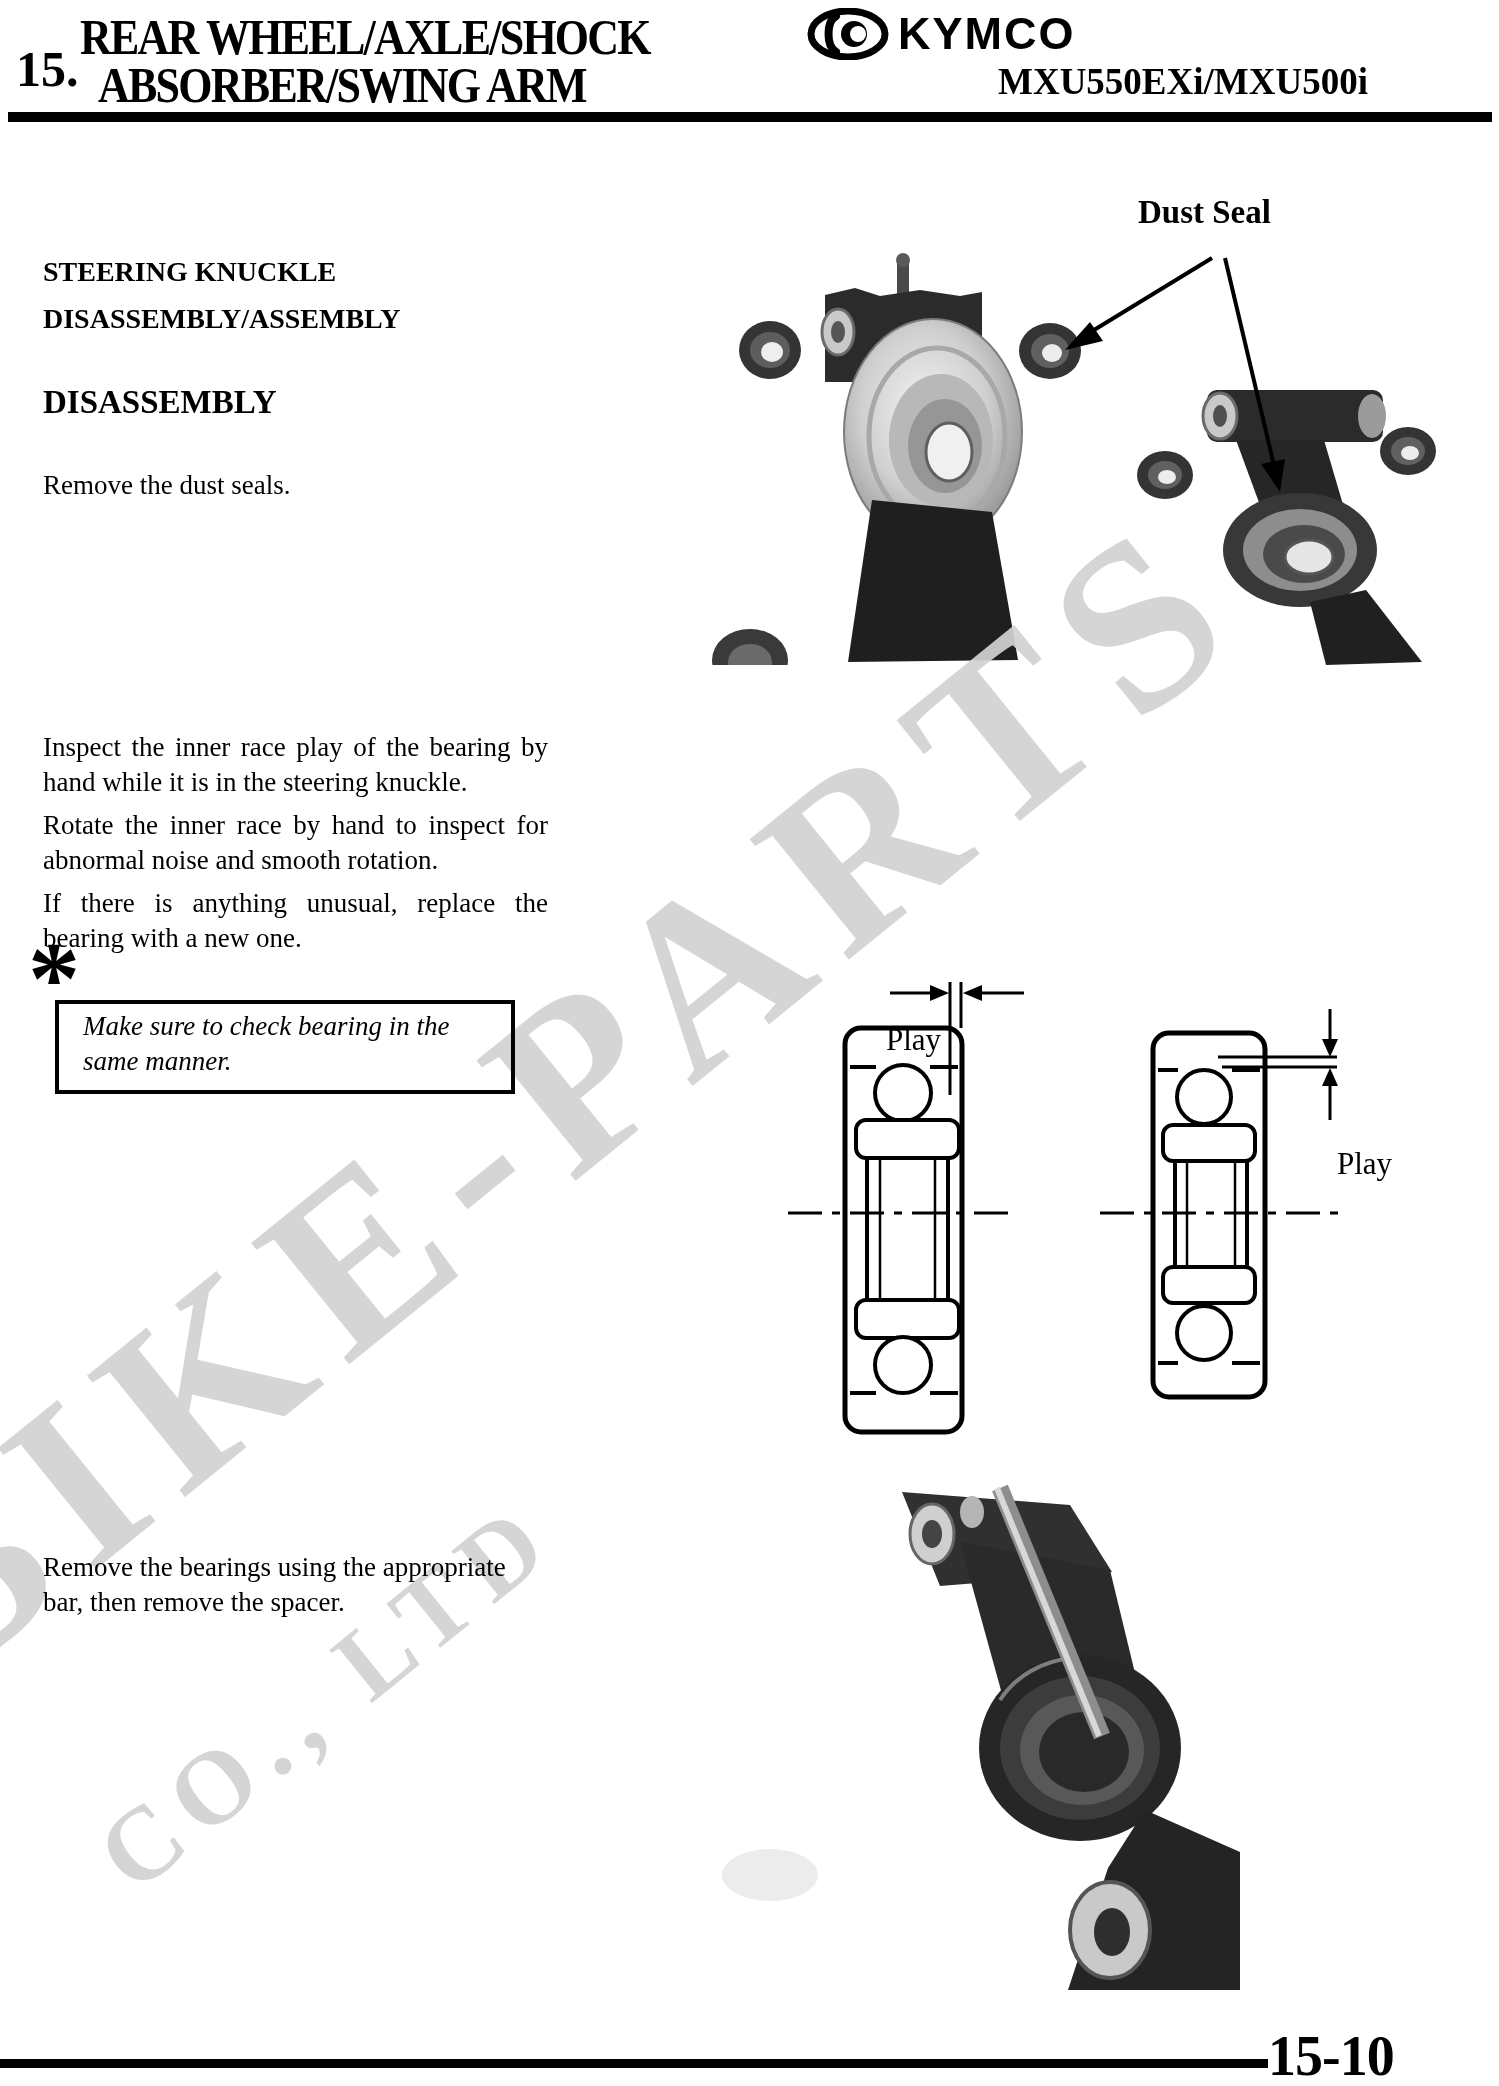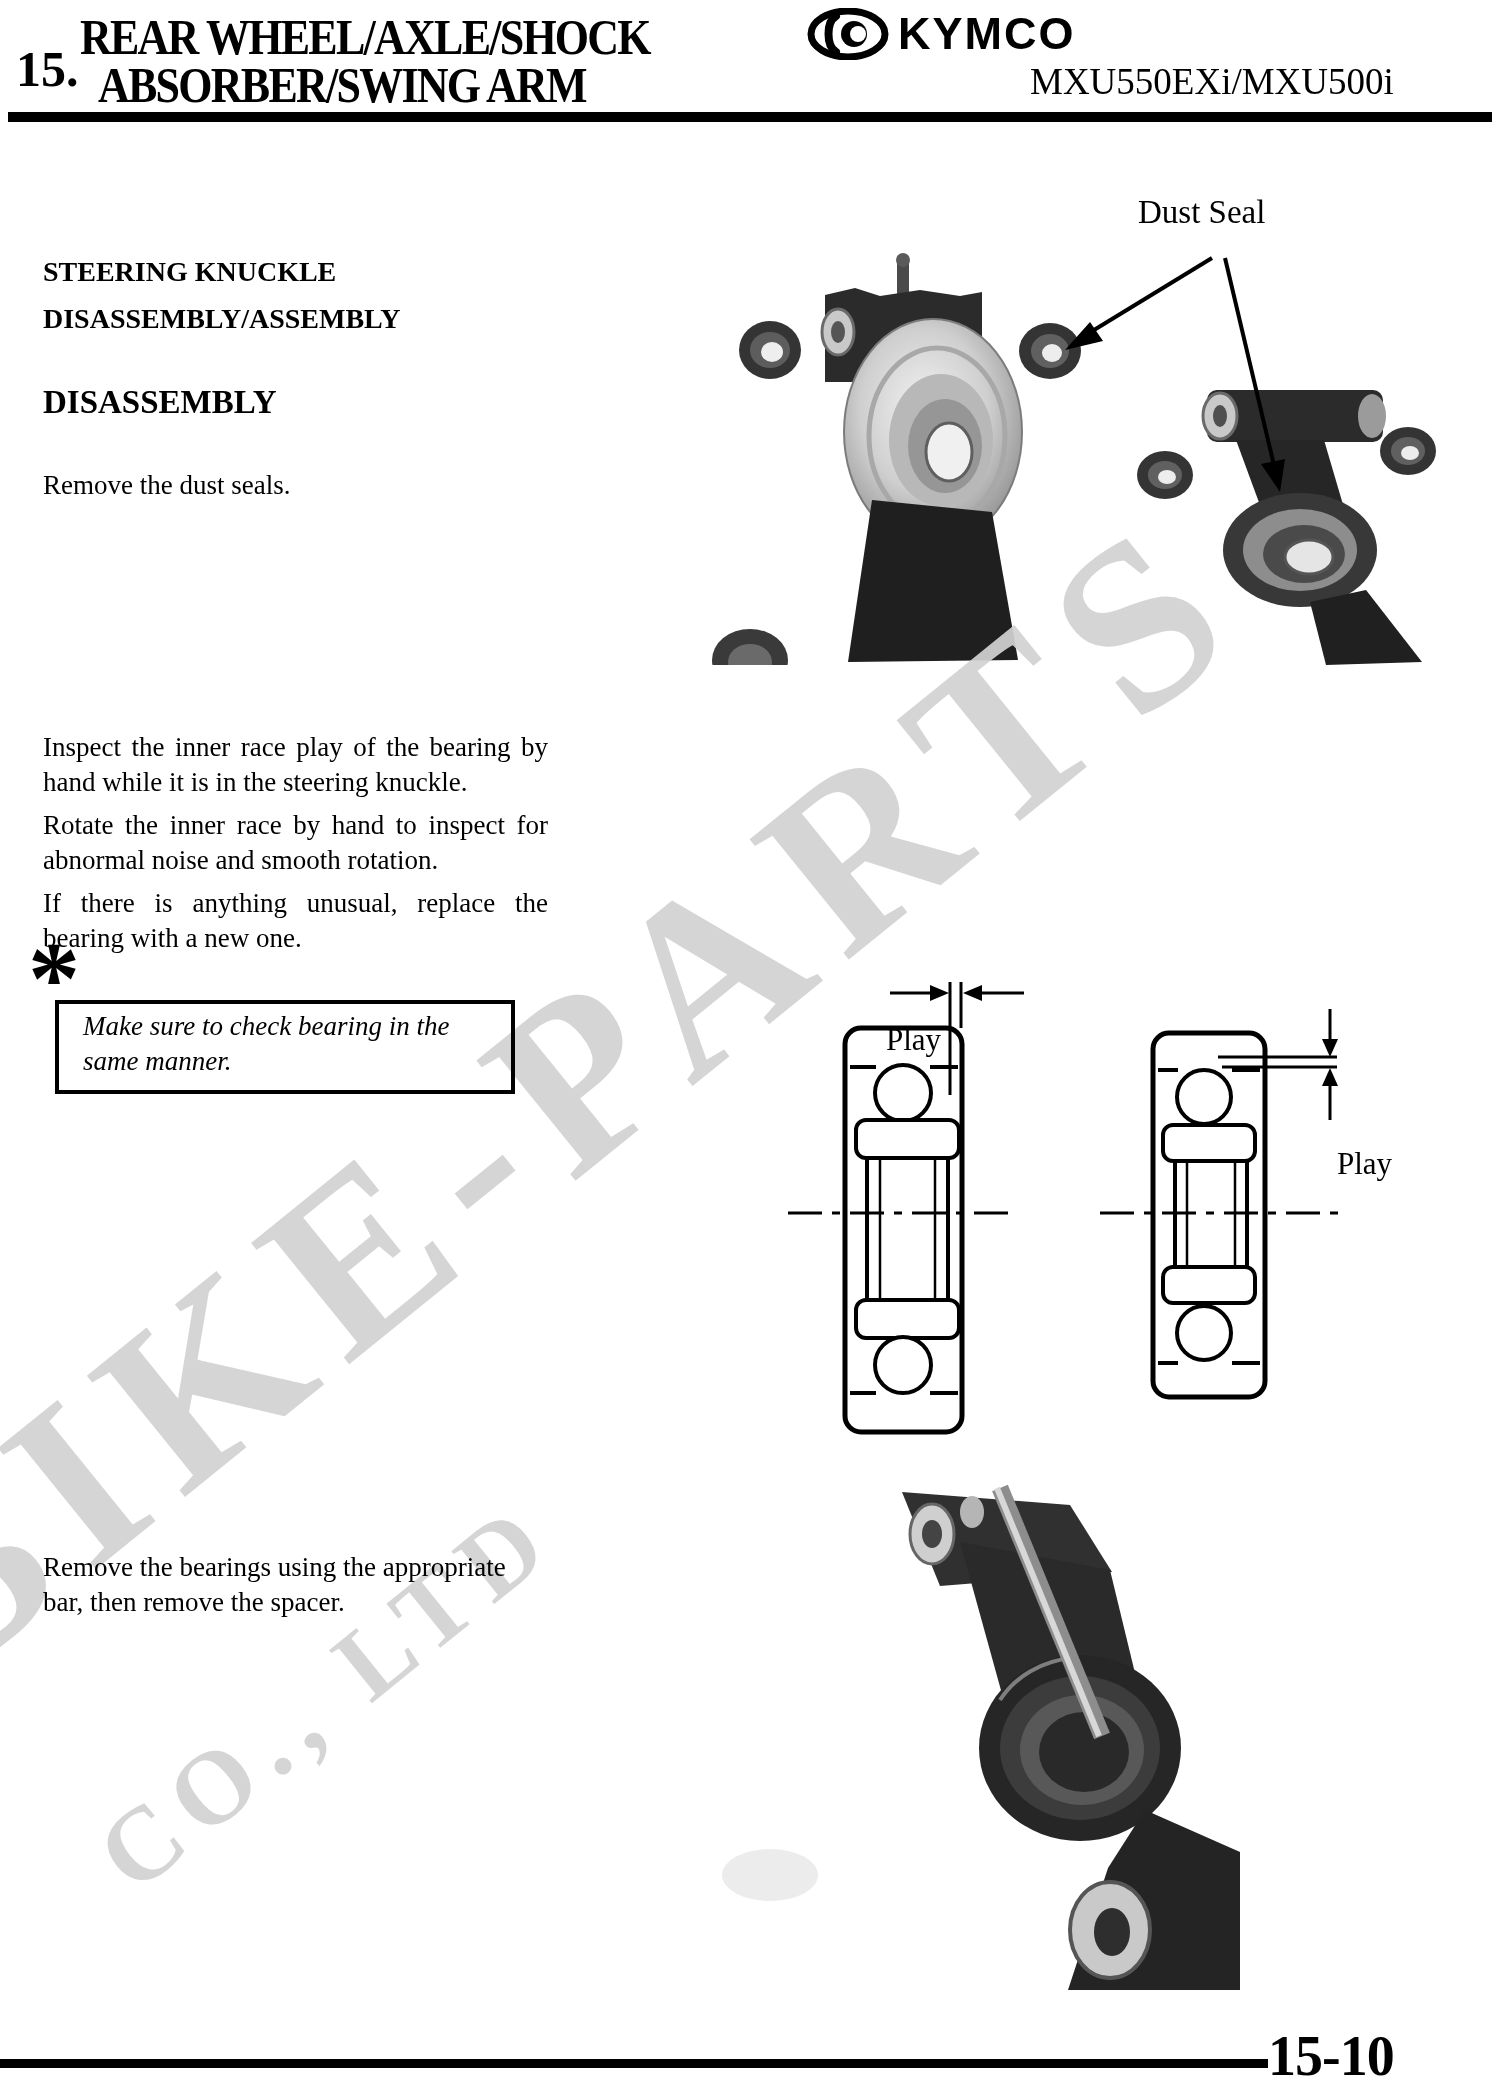--- a/index.html
+++ b/index.html
@@ -27,41 +27,41 @@
     user-select:none;
   }
   .wm1{left:-30px;top:1465px;height:255px;font-size:238px;letter-spacing:26px;transform:rotate(-39deg);}
   .wm2{left:150px;top:1795px;height:120px;font-size:104px;letter-spacing:14px;transform:rotate(-39deg);}
 
   
   .hdr-num{left:16px;top:4px;font-size:50px;font-weight:bold;z-index:3;margin-top:36px;}
   .hdr-t1{left:80px;top:8px;font-size:50px;font-weight:bold;letter-spacing:-2px;transform:scaleX(.88);transform-origin:left top;white-space:nowrap;z-index:3;}
   .hdr-t2{left:98px;top:56px;font-size:50px;font-weight:bold;letter-spacing:-2px;transform:scaleX(.88);transform-origin:left top;white-space:nowrap;z-index:3;}
   .brand{left:898px;top:8px;font-size:45px;font-weight:bold;font-family:"Liberation Sans", sans-serif;letter-spacing:2px;z-index:3;text-align:center;}
-  .model{left:998px;top:60px;font-size:37px;font-weight:normal;white-space:nowrap;z-index:3;margin-left:32px;}
+  .model{left:998px;top:60px;font-size:37px;font-weight:bold;white-space:nowrap;z-index:3;}
   .hdr-rule{left:8px;top:112px;width:1484px;height:10px;background:#000;z-index:3;}
 
   
   .h1{left:43px;top:248px;font-size:28px;font-weight:bold;line-height:47px;z-index:3;white-space:nowrap;}
   .h2{left:43px;top:384px;font-size:33px;font-weight:bold;z-index:3;white-space:nowrap;}
   .body-text{font-size:27px;line-height:35px;z-index:3;}
   .step1{left:43px;top:468px;width:505px;}
   .paras{left:43px;top:730px;width:505px;}
   .paras p{margin:0 0 8px 0;text-align:justify;}
   .note-marker{left:28px;top:928px;font-size:104px;font-weight:bold;z-index:3;font-family:"Liberation Serif",serif;line-height:100px;}
   .note-box{left:55px;top:1000px;width:452px;height:86px;border:4px solid #000;z-index:3;}
   .note-text{margin:5px 6px 0 24px;font-size:27px;line-height:35px;font-style:italic;}
   .step2{left:43px;top:1550px;width:505px;}
 
   
   .photo1{left:520px;top:200px;z-index:0;}
   .photo2{left:640px;top:1450px;z-index:0;}
   .diagram{left:770px;top:955px;z-index:2;}
   .fig-label{font-size:33px;z-index:3;white-space:nowrap;}
-  .lbl-dustseal{left:1138px;top:194px;}
+  .lbl-dustseal{left:1138px;top:194px;font-weight:bold;}
   .lbl-play-l{left:886px;top:1022px;font-size:31px;}
   .lbl-play-r{left:1337px;top:1146px;font-size:31px;}
 
   
   .ftr-rule{left:0;top:2059px;width:1268px;height:9px;background:#000;z-index:3;}
   .page-num{left:1268px;top:2024px;font-size:56px;font-weight:bold;letter-spacing:-1px;z-index:3;}
 </style>
 </head>
 <body>
 

